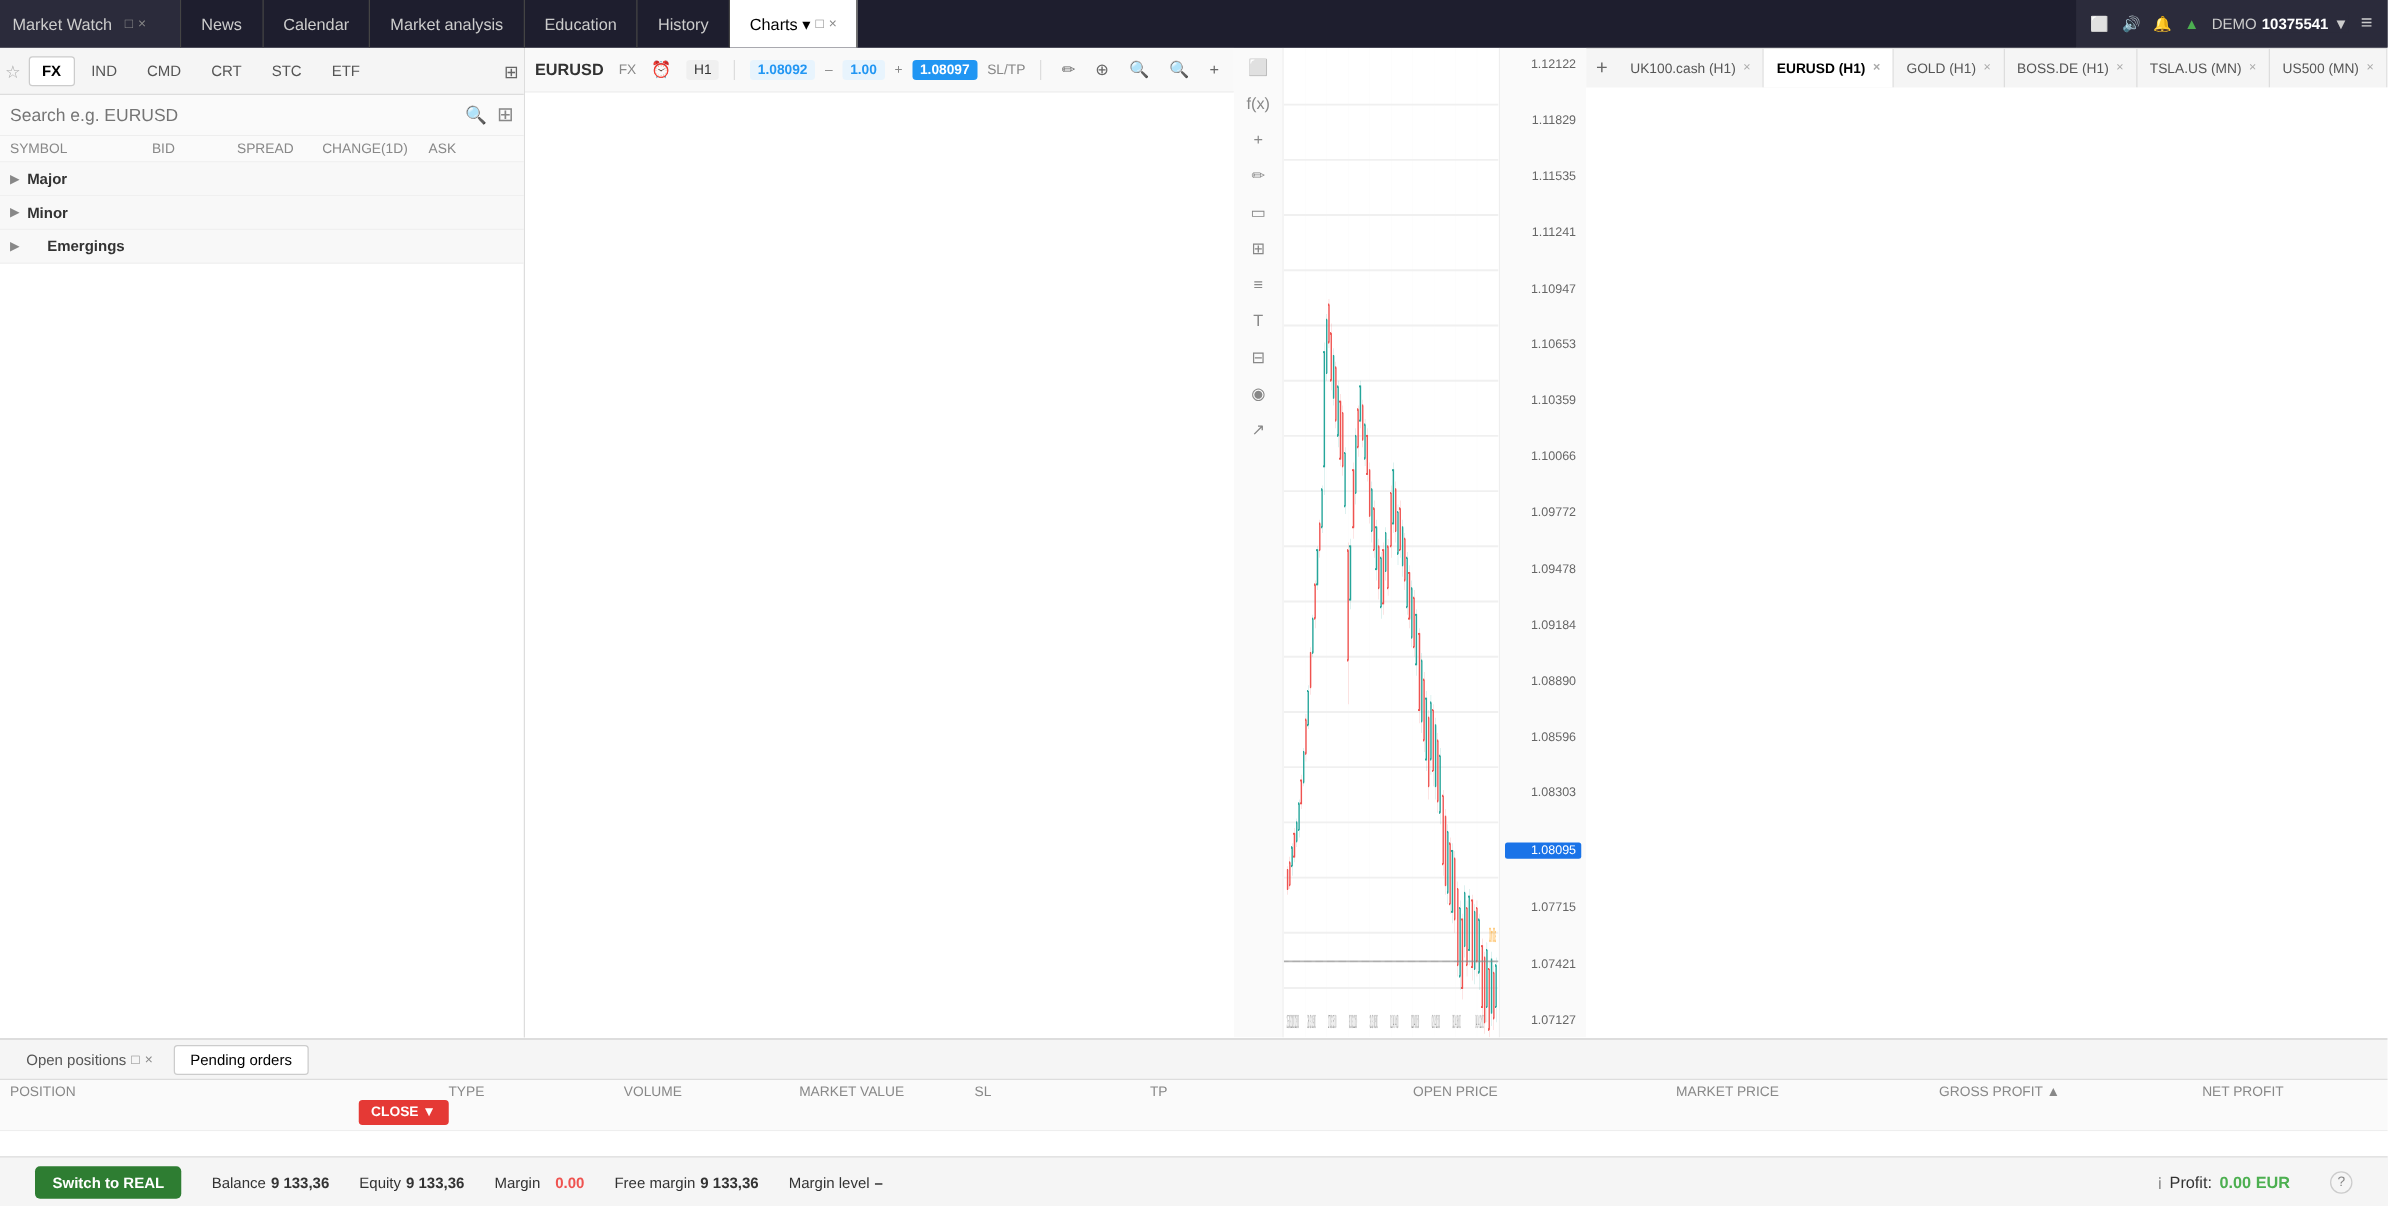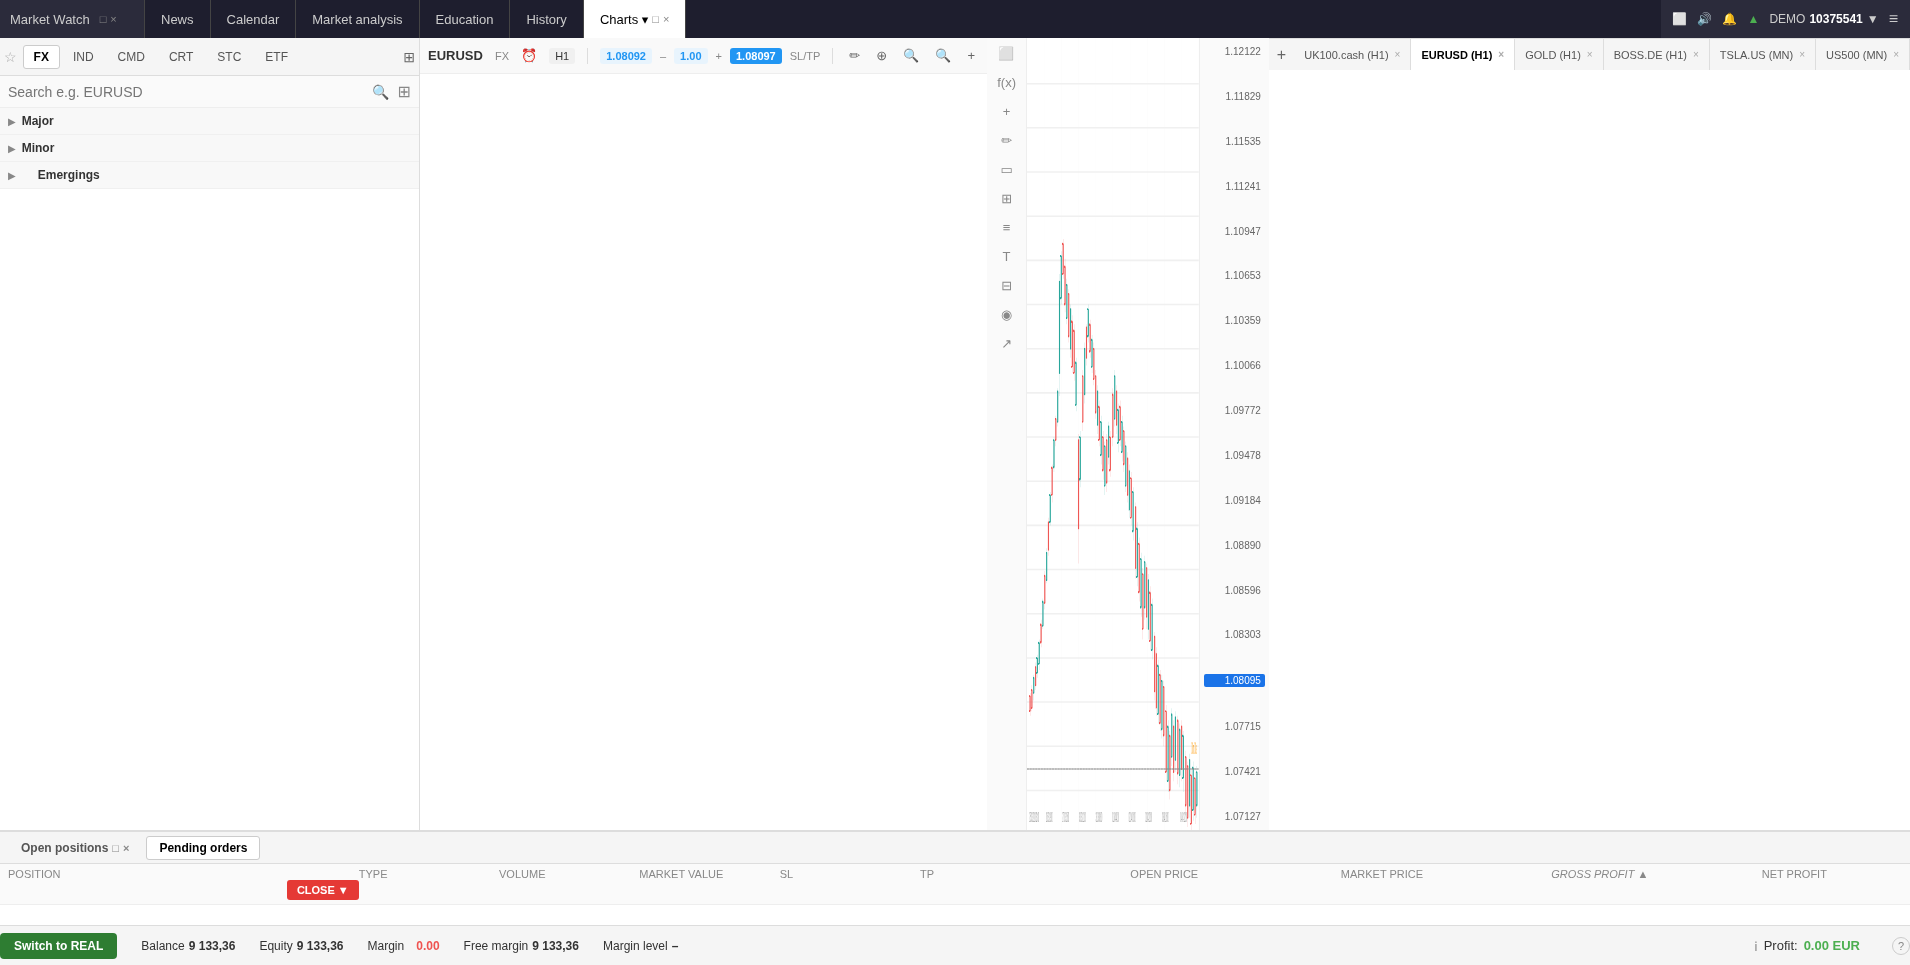--- a/index.html
+++ b/index.html
@@ -293,21 +293,20 @@
       padding: 0 8px;
       gap: 4px;
     }
     .bottom-tab {
       padding: 4px 12px;
       font-size: 12px;
       cursor: pointer;
       border: 1px solid transparent;
       border-radius: 3px;
       color: #555;
-      font-weight: bold;
     }
     .bottom-tab.active {
       background: #fff;
       border-color: #ccc;
       color: #000;
     }
     .bottom-icons { display: flex; gap: 4px; color: #888; font-size: 11px; align-items: center; }
 
     .bottom-table-header {
       display: grid;
@@ -335,21 +334,21 @@
 
     
     .footer {
       position: fixed;
       bottom: 0; left: 0; right: 0;
       height: 40px;
       background: #f5f5f5;
       border-top: 1px solid #ddd;
       display: flex;
       align-items: center;
-      padding: 0 0;
+      padding: 0 28px;
       gap: 24px;
     }
     .switch-real-btn {
       background: #2e7d32;
       color: #fff;
       border: none;
       padding: 6px 14px;
       font-size: 12px;
       font-weight: bold;
       border-radius: 4px;
@@ -421,20 +420,27 @@
       <button class="tab-btn">ETF</button>
       <span class="grid-icon">⊞</span>
     </div>
 
     <div class="search-bar">
       <input class="search-input" type="text" placeholder="Search e.g. EURUSD" style="">
       <span class="search-icon">🔍</span>
       <span style="color:#888;margin-left:8px;">⊞</span>
     </div>
 
+    <div class="market-table-header">
+      <span>SYMBOL</span>
+      <span>BID</span>
+      <span>SPREAD</span>
+      <span>CHANGE(1D)</span>
+      <span>ASK</span>
+    </div>
 
     <div class="market-group">
       <span class="chevron">▶</span>
       <span style="font-weight:bold;">Major</span>
     </div>
     <div class="market-group">
       <span class="chevron">▶</span>
       <span style="font-weight:bold;">Minor</span>
     </div>
     <div class="market-group">
@@ -865,21 +871,21 @@
 
   <div class="bottom-table-header">
     <span>POSITION</span>
     <span>TYPE</span>
     <span>VOLUME</span>
     <span>MARKET VALUE</span>
     <span>SL</span>
     <span>TP</span>
     <span>OPEN PRICE</span>
     <span>MARKET PRICE</span>
-    <span style="font-style:italic;">GROSS PROFIT ▲</span>
+    <span style="">GROSS PROFIT ▲</span>
     <span>NET PROFIT</span>
     <button class="close-btn-red" style="margin-left:auto;font-size:11px;">
       <span>CLOSE ▼</span>
     </button>
   </div>
 
   <div style="flex:1;background:#fff;"></div>
 
   <div class="footer">
     <button class="switch-real-btn">Switch to REAL</button>

